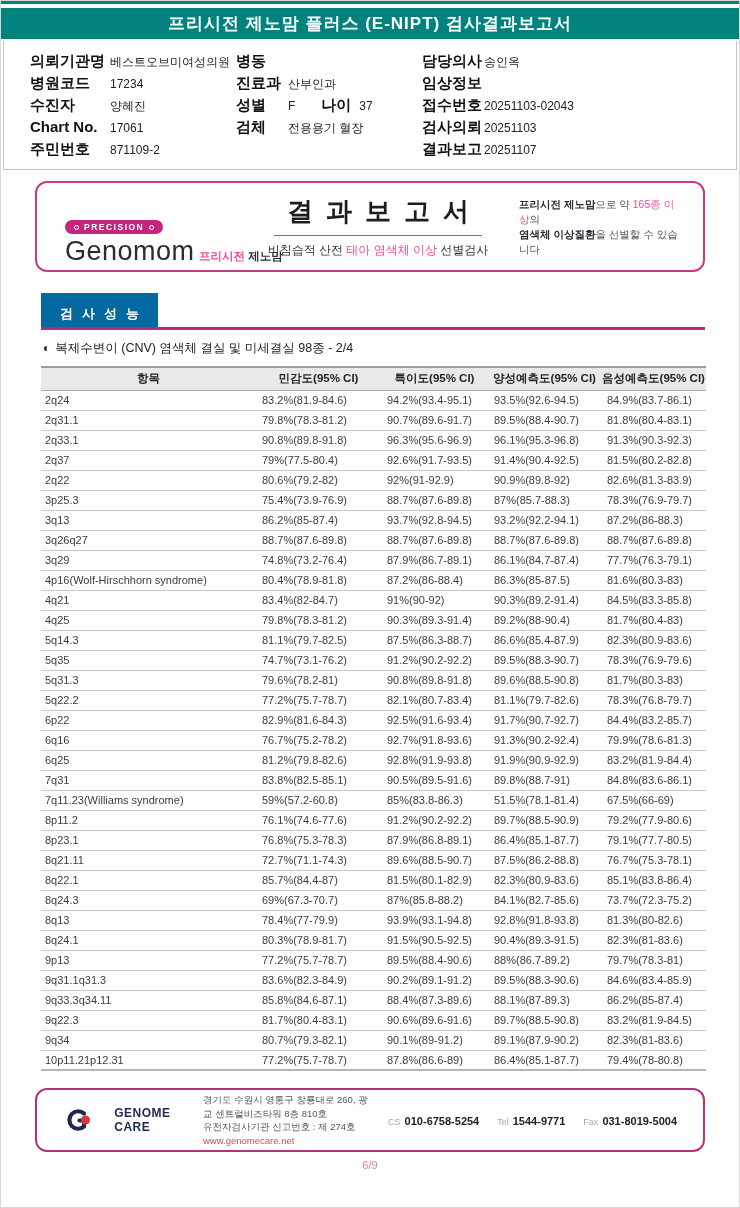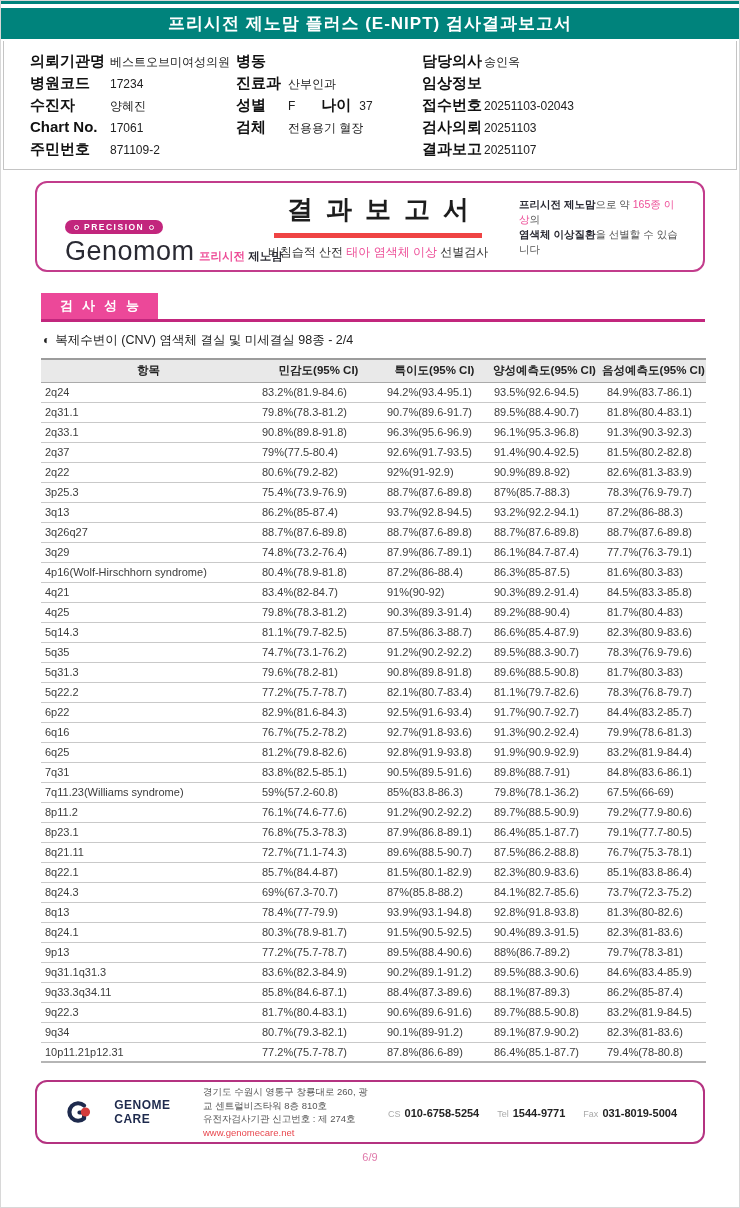--- a/index.html
+++ b/index.html
@@ -33,29 +33,29 @@
   .brand { width: 200px; padding-left: 28px; margin-top: 30px; }
   .badge { display: inline-flex; align-items: center; gap: 5px; background: #C2267D; color: #fff;
            border-radius: 9px; padding: 2px 9px; font-size: 8.5px; font-weight: bold; letter-spacing: 1.5px; }
   .badge .dot { width: 5px; height: 5px; border: 1.3px solid #fff; border-radius: 50%; display: inline-block; }
   .brand-line { margin-top: 2px; white-space: nowrap; }
   .genomom { font-size: 27px; font-weight: normal; color: #2A2A33; letter-spacing: 0.5px; }
   .brand-kr { font-size: 11.5px; font-weight: bold; color: #2A2A33; }
   .pink { color: #ED4E98; }
   .banner-center { flex: 1; text-align: center; }
   .banner-title { display: inline-block; font-size: 26px; font-weight: bold; color: #1d1d1d;
-                  letter-spacing: 13px; padding: 0 0 6px 13px; border-bottom: 5px solid #ef4444; }
+                  letter-spacing: 13px; padding: 0 0 6px 13px; border-bottom: 1px solid #ef4444; }
   .banner-sub { margin-top: 6px; font-size: 12px; color: #333; }
   .banner-note { width: 184px; padding-right: 22px; font-size: 10.5px; color: #555; line-height: 15px; }
   .banner-note .b { font-weight: bold; color: #2A2A33; }
 
   
   .section-head { margin: 21px 34px 0 40px; border-bottom: 3px solid #C2267D; }
-  .section-label { display: inline-block; background: #ec4899; color: #fff; font-weight: bold;
-                   font-size: 13px; letter-spacing: 9px; padding: 4px 10px 4px 19px; }
+  .section-label { display: inline-block; background: #0369a1; color: #fff; font-weight: bold;
+                   font-size: 13px; letter-spacing: 9px; padding: 12px 10px 4px 19px; }
   .table-caption { margin: 10px 40px 0 42px; font-size: 12.5px; color: #222; }
   .half-icon { font-size: 12px; margin-right: 5px; color: #222; }
 
   
   table.perf { margin: 9px 0 0 40px; width: 665px; border-collapse: collapse; table-layout: fixed; }
   table.perf thead th { background: #E9E9E9; font-size: 11.5px; font-weight: bold; color: #222;
                         height: 23px; text-align: center; border-top: 2px solid #9c9c9c; border-bottom: 1px solid #aaa; }
   table.perf td { height: 20px; font-size: 11px; color: #3c3c3c; border-bottom: 1px solid #c9c9c9;
                   white-space: nowrap; overflow: hidden; }
   table.perf tbody tr:last-child td { border-bottom: 2px solid #b5b5b5; }
@@ -289,21 +289,21 @@
           <td class="c0">7q31</td>
           <td class="c1">83.8%(82.5-85.1)</td>
           <td class="c2">90.5%(89.5-91.6)</td>
           <td class="c3">89.8%(88.7-91)</td>
           <td class="c4">84.8%(83.6-86.1)</td>
         </tr>
         <tr>
           <td class="c0">7q11.23(Williams syndrome)</td>
           <td class="c1">59%(57.2-60.8)</td>
           <td class="c2">85%(83.8-86.3)</td>
-          <td class="c3">79.8%(78.1-36.2)</td>
+          <td class="c3">51.5%(78.1-81.4)</td>
           <td class="c4">67.5%(66-69)</td>
         </tr>
         <tr>
           <td class="c0">8p11.2</td>
           <td class="c1">76.1%(74.6-77.6)</td>
           <td class="c2">91.2%(90.2-92.2)</td>
           <td class="c3">89.7%(88.5-90.9)</td>
           <td class="c4">79.2%(77.9-80.6)</td>
         </tr>
         <tr>

